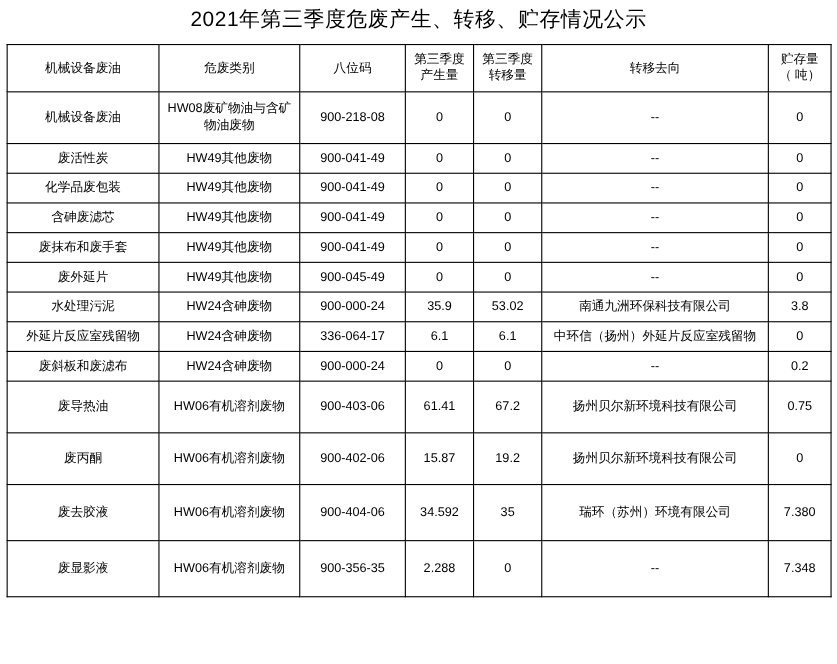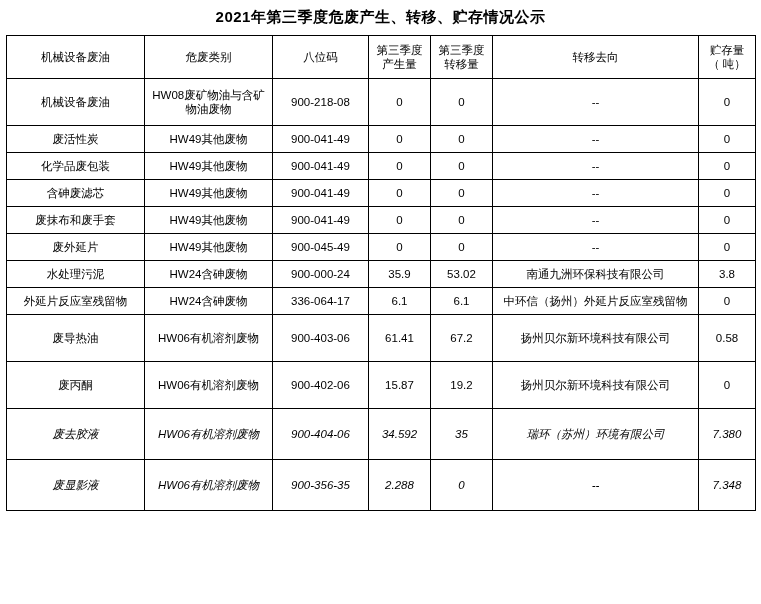--- a/index.html
+++ b/index.html
@@ -14,22 +14,22 @@
     color: #000000;
     overflow: hidden;
   }
   .page {
     width: 761px;
     box-sizing: border-box;
     padding: 0 6px;
   }
   .doc-title {
     text-align: center;
-    font-size: 15px;
-    font-weight: bold;
+    font-size: 19px;
+    font-weight: normal;
     letter-spacing: 0.5px;
     padding: 8px 0 9px 0;
     line-height: 1.2;
   }
   table.waste-table {
     border-collapse: collapse;
     width: 749px;
     margin: 0 auto;
     table-layout: fixed;
   }
@@ -52,21 +52,21 @@
     font-weight: normal;
   }
   .col-name   { width: 138px; }
   .col-cat    { width: 128px; }
   .col-code   { width: 96px;  }
   .col-gen    { width: 62px;  }
   .col-trans  { width: 62px;  }
   .col-dest   { width: 206px; }
   .col-store  { width: 57px;  }
   .r-tall td  { height: 40px; }
-  .r-xtall td { height: 44px; font-style: italic; }
+  .r-xtall td { height: 44px; }
   .r-short td { height: 20px; }
 </style>
 </head>
 <body>
 
 <div class="page">
 
   <div class="doc-title">2021年第三季度危废产生、转移、贮存情况公示</div>
 
   <table class="waste-table">
@@ -165,28 +165,37 @@
         </tr>
         <tr class="r-short">
           <td>外延片反应室残留物</td>
           <td>HW24含砷废物</td>
           <td>336-064-17</td>
           <td>6.1</td>
           <td>6.1</td>
           <td>中环信（扬州）外延片反应室残留物</td>
           <td>0</td>
         </tr>
+        <tr class="r-short">
+          <td>废斜板和废滤布</td>
+          <td>HW24含砷废物</td>
+          <td>900-000-24</td>
+          <td>0</td>
+          <td>0</td>
+          <td>--</td>
+          <td>0.2</td>
+        </tr>
         <tr class="r-tall">
           <td>废导热油</td>
           <td>HW06有机溶剂废物</td>
           <td>900-403-06</td>
           <td>61.41</td>
           <td>67.2</td>
           <td>扬州贝尔新环境科技有限公司</td>
-          <td>0.58</td>
+          <td>0.75</td>
         </tr>
         <tr class="r-tall">
           <td>废丙酮</td>
           <td>HW06有机溶剂废物</td>
           <td>900-402-06</td>
           <td>15.87</td>
           <td>19.2</td>
           <td>扬州贝尔新环境科技有限公司</td>
           <td>0</td>
         </tr>

